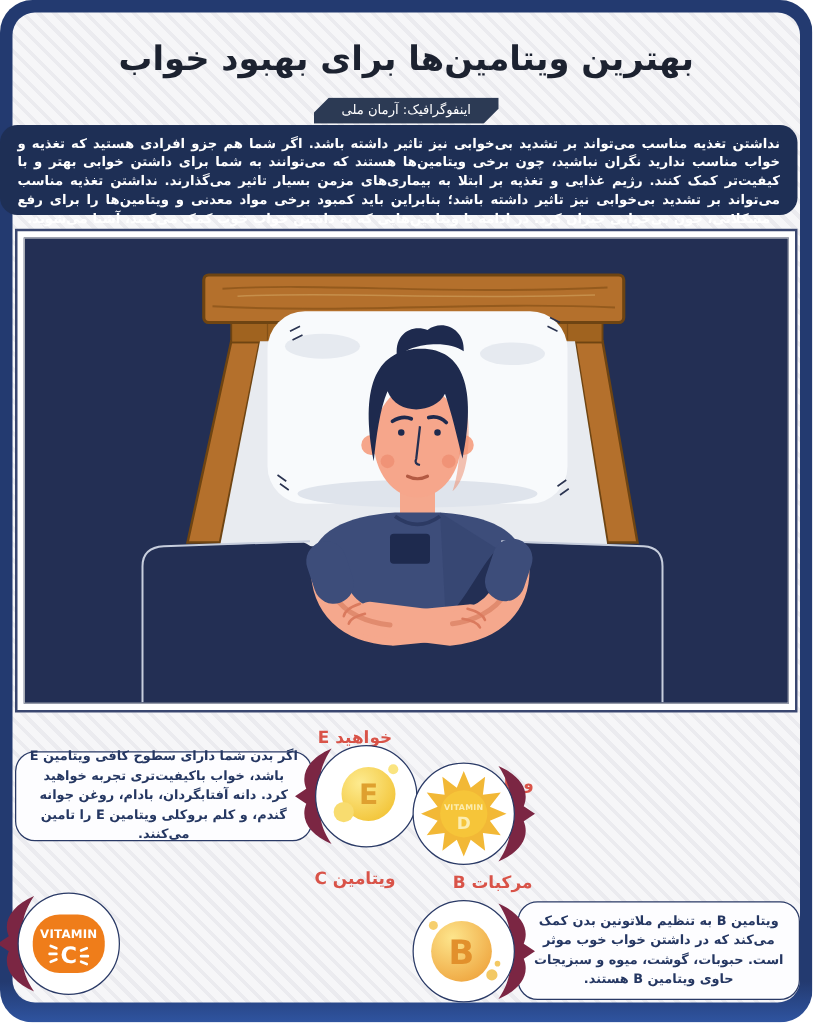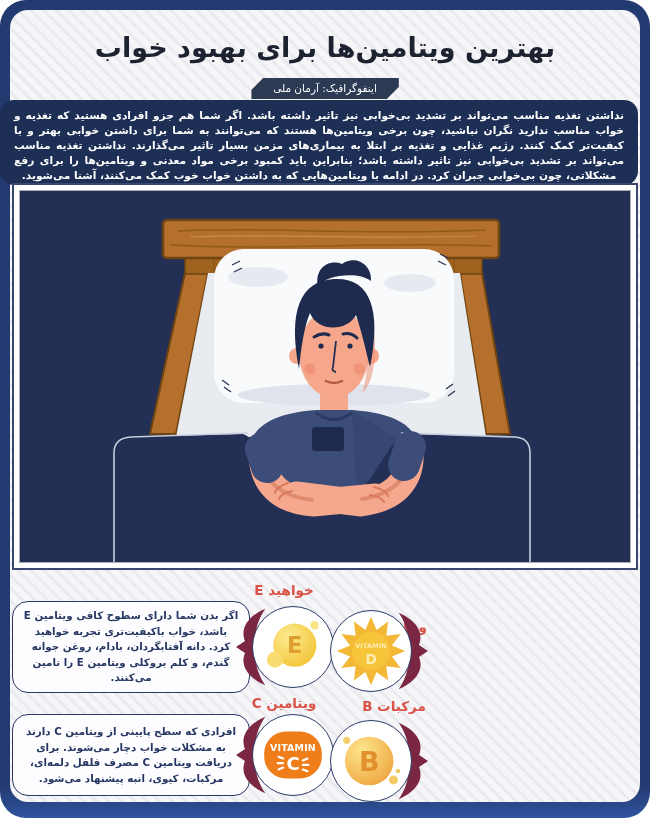--- a/index.html
+++ b/index.html
@@ -6,33 +6,33 @@
   html,body { width:650px; height:818px; background:#ffffff; font-family:"DejaVu Sans","Liberation Sans",sans-serif; }
   .page { position:relative; width:650px; height:818px; background:#ffffff; overflow:hidden; }
   .frame { position:absolute; inset:0; background:linear-gradient(180deg,#233a70 0%,#233a70 96%,#2f54a0 100%); border-radius:26px; }
   .panel { position:absolute; left:10px; right:10px; top:10px; bottom:16px; border-radius:18px;
            background:repeating-linear-gradient(45deg,#f6f6f8 0 6px,#ebebef 6px 9px); }
   .main-title { position:absolute; top:22px; left:0; right:0; text-align:center; direction:rtl;
                 font-size:27px; font-weight:900; color:#1c2230; letter-spacing:-1px; line-height:52px; }
   .credit { position:absolute; top:78px; left:50%; transform:translateX(-50%); direction:rtl;
             background:#2c3a54; color:#ffffff; font-size:10.5px; font-weight:normal; padding:4px 22px 5px;
             clip-path:polygon(12px 0,100% 0,100% calc(100% - 12px),calc(100% - 12px) 100%,0 100%,0 12px); }
-  .intro { position:absolute; left:0; right:12px; top:100px; height:85px; background:#1e2f55; border-radius:14px;
+  .intro { position:absolute; left:0; right:12px; top:100px; height:72px; background:#1e2f55; border-radius:14px;
            color:#ffffff; direction:rtl; font-size:10.6px; font-weight:600; line-height:15px;
            padding:8px 14px; text-align:justify; text-align-last:center; }
   .scene-frame { position:absolute; left:12px; top:183px; width:626px; height:387px;
                  border:2px solid #3a4770; background:#ffffff; padding:5px; }
   .scene-inner { width:100%; height:100%; border:1px solid #a9adb6; background:#232f54; overflow:hidden; }
   .scene-inner svg { display:block; width:100%; height:100%; }
   .vit-title { position:absolute; width:92px; text-align:center; direction:rtl;
                font-size:13.5px; font-weight:bold; color:#d95348; }
   .vt-e { left:238px; top:582px; } .vt-d { left:348px; top:586px;margin-top:33px; }
   .vt-c { left:238px; top:695px; } .vt-b { left:348px; top:698px; }
   .cell { position:absolute; display:flex; align-items:stretch; }
-  .cell-e { left:12px;  top:601px; width:324px; height:92px; }
+  .cell-e { left:12px;  top:601px; width:324px; height:72px; }
   .cell-d { left:328px; top:610px; width:312px; height:82px; }
   .cell-c { left:12px;  top:714px; width:324px; height:82px; }
   .cell-b { left:328px; top:721px; width:312px; height:79px; }
   .bubble { flex:1; background:#fdfdff; border:1.6px solid #2a3a66; border-radius:16px;
             direction:rtl; font-size:10.3px; font-weight:600; color:#253762; line-height:15.5px;
             padding:5px 10px; display:flex; align-items:center; justify-content:center; text-align:center; }
   .iconwrap { position:relative; flex:none; width:86px; height:86px; align-self:center; }
   .circle { position:absolute; inset:2px; border-radius:50%; background:#ffffff; border:1.7px solid #2a3a66;
             display:flex; align-items:center; justify-content:center; z-index:2; }
   .circle svg { width:72px; height:72px; }
@@ -156,21 +156,20 @@
             <polygon fill="#f2b836" points="78,40 63.2,46.2 72.9,59 57,57 59,72.9 46.2,63.2 40,78 33.8,63.2 21,72.9 23,57 7.1,59 16.8,46.2 2,40 16.8,33.8 7.1,21 23,23 21,7.1 33.8,16.8 40,2 46.2,16.8 59,7.1 57,23 72.9,21 63.2,33.8"></polygon>
             <circle cx="40" cy="40" r="21" fill="#f6c539"></circle>
             <text x="40" y="37" font-size="7" font-weight="bold" fill="#fcedb0" text-anchor="middle" letter-spacing="0.3">VITAMIN</text>
             <text x="40" y="54" font-size="15" font-weight="bold" fill="#fcedb0" text-anchor="middle">D</text>
           </svg>
         </div>
       </div>
     </div>
 
     <div class="cell cell-c">
-      <div class="bubble">افرادی که سطح پایینی از ویتامین C دارند به مشکلات خواب دچار می‌شوند. برای دریافت ویتامین C مصرف فلفل دلمه‌ای، مرکبات، کیوی، انبه پیشنهاد می‌شود.</div>
       <div class="iconwrap">
         <svg class="brace brace-left" viewBox="0 0 40 110">
           <path d="M1 4 C24 14 35 30 28 47 L40 55 L28 63 C35 80 24 96 1 106 C13 88 17 70 9 58 L6.5 55 L9 52 C17 40 13 22 1 4 Z" fill="#7b2643"></path>
         </svg>
         <div class="circle">
           <svg viewBox="0 0 80 80">
             <rect x="8" y="14" width="64" height="52" rx="24" fill="#ef7d1a"></rect>
             <text x="40" y="35" font-size="10.5" font-weight="bold" fill="#ffffff" text-anchor="middle" letter-spacing="0.2">VITAMIN</text>
             <text x="40" y="57" font-size="20" font-weight="bold" fill="#ffffff" text-anchor="middle">C</text>
             <g stroke="#ffffff" stroke-width="2.4" stroke-linecap="round">
@@ -195,16 +194,17 @@
             </radialGradient>
               </defs>
             <circle cx="38" cy="40" r="27" fill="url(#gb)"></circle>
             <circle cx="13" cy="17" r="4" fill="#f6cf6e"></circle>
             <circle cx="65" cy="61" r="5" fill="#f3c964"></circle>
             <circle cx="70" cy="51" r="2.5" fill="#f3c964"></circle>
             <text x="38" y="51" font-size="30" font-weight="bold" fill="#e2902c" text-anchor="middle">B</text>
           </svg>
         </div>
       </div>
+      <div class="bubble">ویتامین B به تنظیم ملاتونین بدن کمک می‌کند که در داشتن خواب خوب موثر است. حبوبات، گوشت، میوه و سبزیجات حاوی ویتامین B هستند.</div>
     </div>
 
   </div>
 </div>
 
 </body></html>

